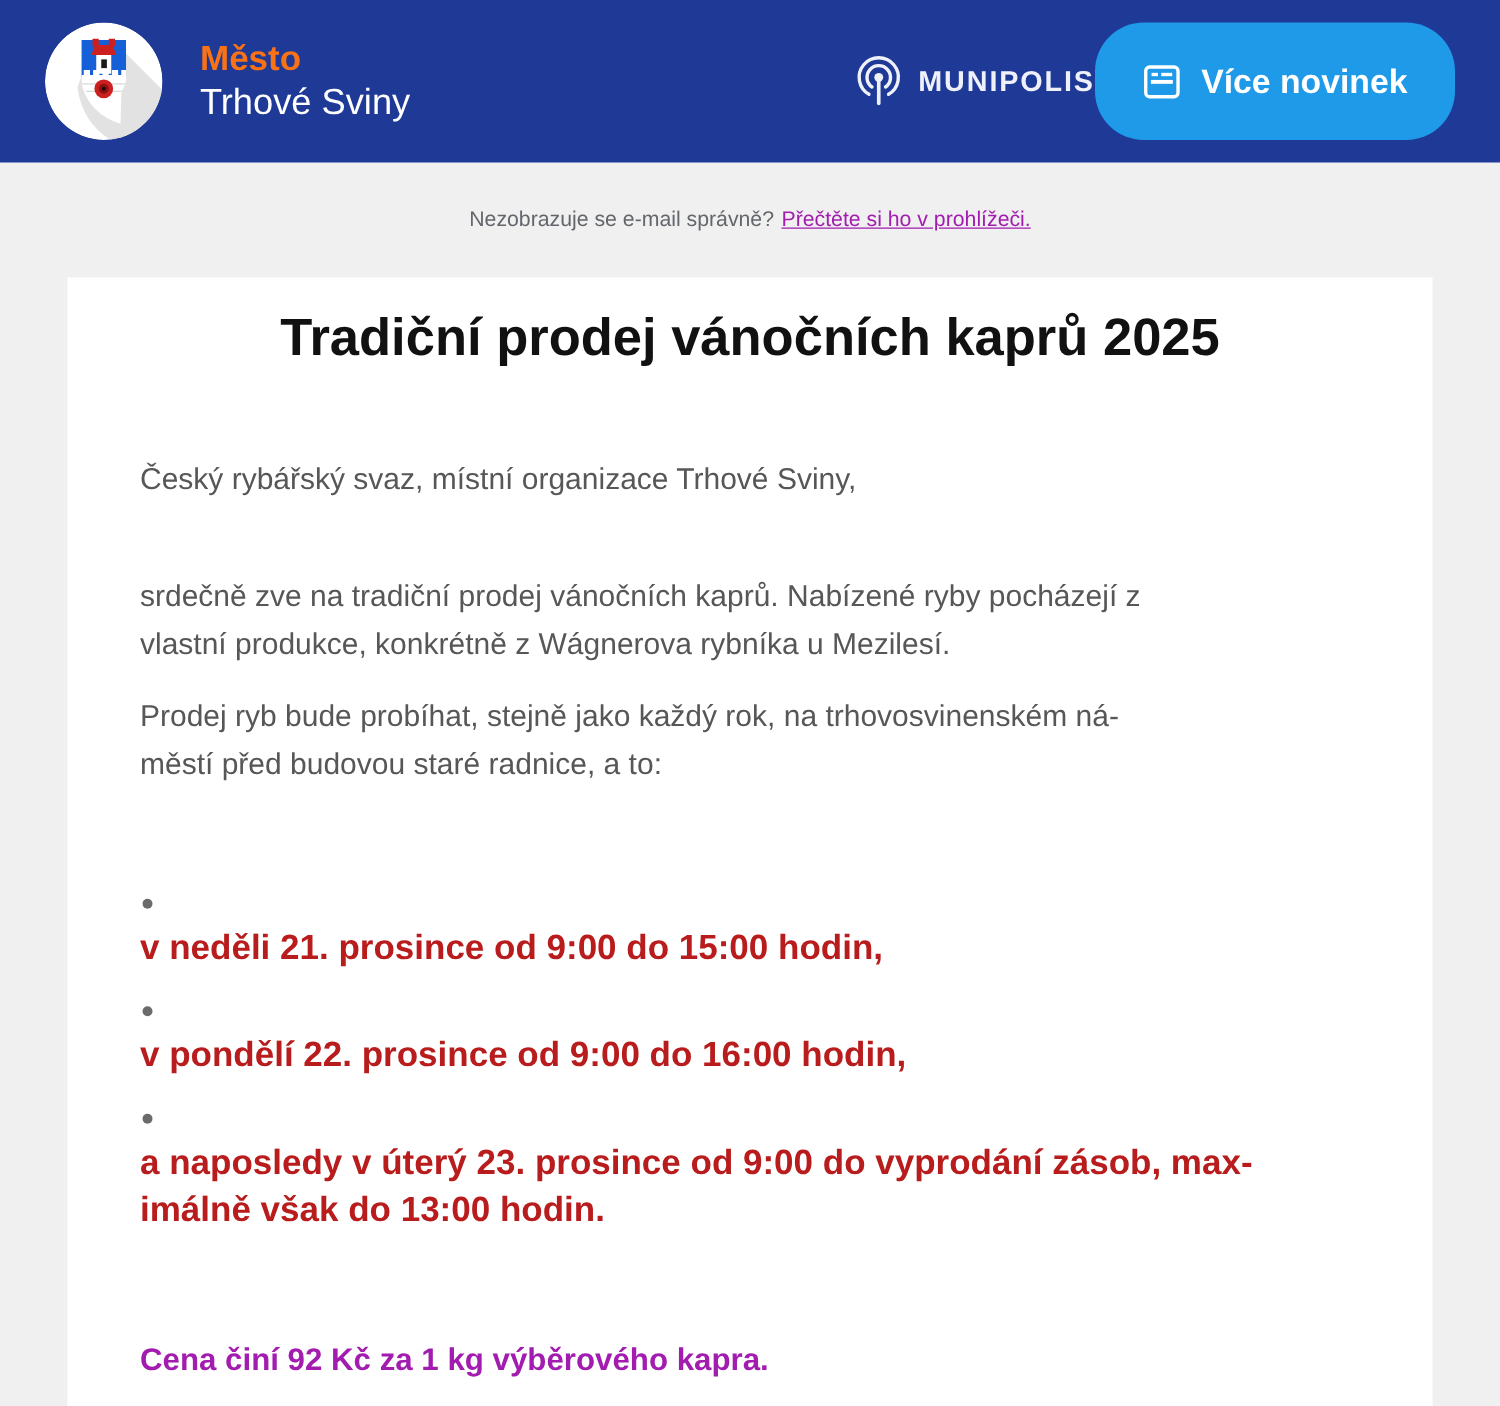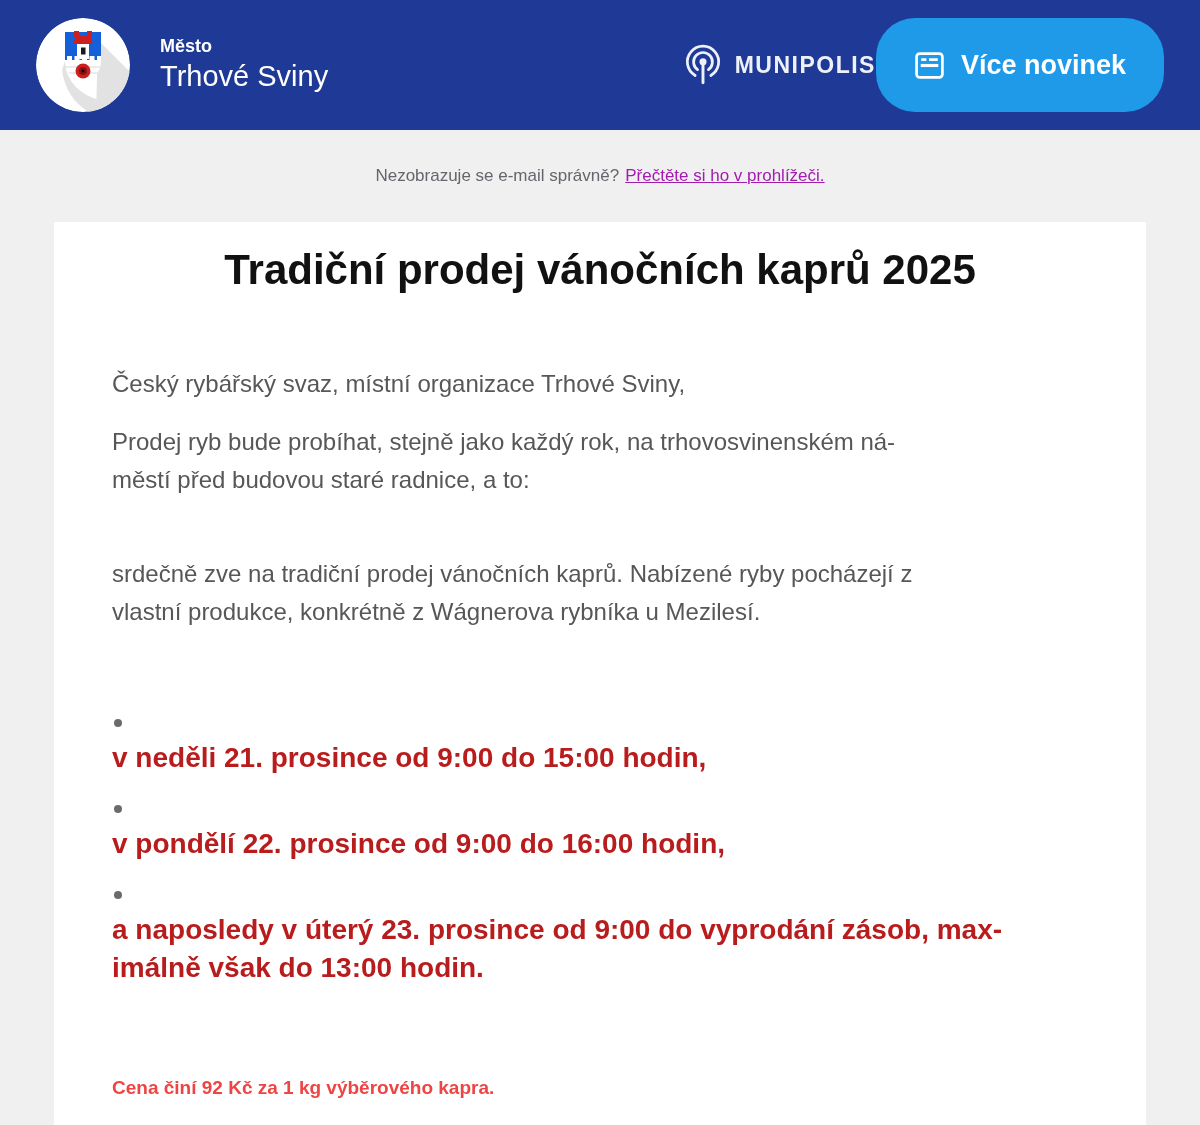--- a/index.html
+++ b/index.html
@@ -26,22 +26,22 @@
     display: flex;
     align-items: center;
   }
   .logo-circle {
     width: 94px;
     height: 94px;
     flex: 0 0 94px;
   }
   .brand-text { margin-left: 30px; }
   .brand-label {
-    color: #ffffff;
-    font-size: 18px;
+    color: #f97316;
+    font-size: 28px;
     font-weight: bold;
     line-height: 1.2;
   }
   .brand-city {
     color: #ffffff;
     font-size: 29px;
     font-weight: 400;
     line-height: 1.25;
   }
   .header-right {
@@ -132,23 +132,23 @@
   }
   .bullet-text {
     font-size: 28px;
     font-weight: bold;
     color: #b91c1c;
     line-height: 38px;
     white-space: pre-line;
   }
   .price-line {
     margin-top: 82px;
-    font-size: 19px;
-    font-weight: bold;
-    color: #ef4444;
+    font-size: 25px;
+    font-weight: bold;
+    color: #a21caf;
     line-height: 38px;
   }
 </style>
 </head>
 <body>
 
 <header class="header">
   <div class="brand">
     <svg class="logo-circle" viewBox="0 0 94 94">
       <defs>
@@ -215,24 +215,24 @@
 
 <div class="browser-strip">
   <span>Nezobrazuje se e-mail správně?</span>
   <a href="#">Přečtěte si ho v prohlížeči.</a>
 </div>
 
 <main class="card">
   <h1 class="title">Tradiční prodej vánočních kaprů 2025</h1>
 
   <p class="para para-1">Český rybářský svaz, místní organizace Trhové Sviny,</p>
+  <p class="para para-2">srdečně zve na tradiční prodej vánočních kaprů. Nabízené ryby pocházejí z
+vlastní produkce, konkrétně z Wágnerova rybníka u Mezilesí.</p>
   <p class="para para-3">Prodej ryb bude probíhat, stejně jako každý rok, na trhovosvinenském ná-
 městí před budovou staré radnice, a to:</p>
-  <p class="para para-2">srdečně zve na tradiční prodej vánočních kaprů. Nabízené ryby pocházejí z
-vlastní produkce, konkrétně z Wágnerova rybníka u Mezilesí.</p>
 
   <ul class="bullet-list">
     <li class="bullet-item">
       <span class="bullet-dot"></span>
       <p class="bullet-text">v neděli 21. prosince od 9:00 do 15:00 hodin,</p>
     </li>
     <li class="bullet-item">
       <span class="bullet-dot"></span>
       <p class="bullet-text">v pondělí 22. prosince od 9:00 do 16:00 hodin,</p>
     </li>

